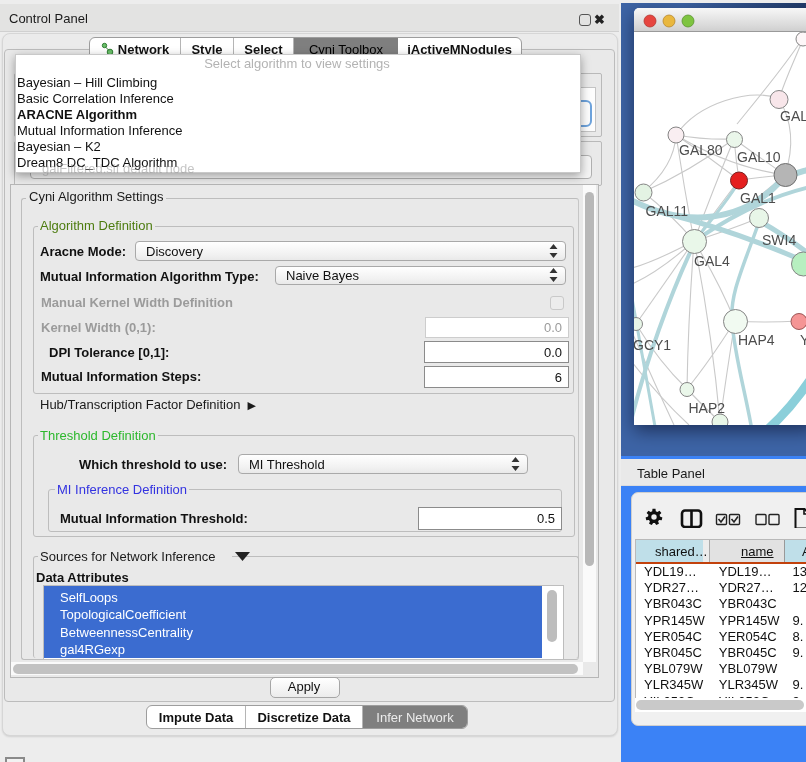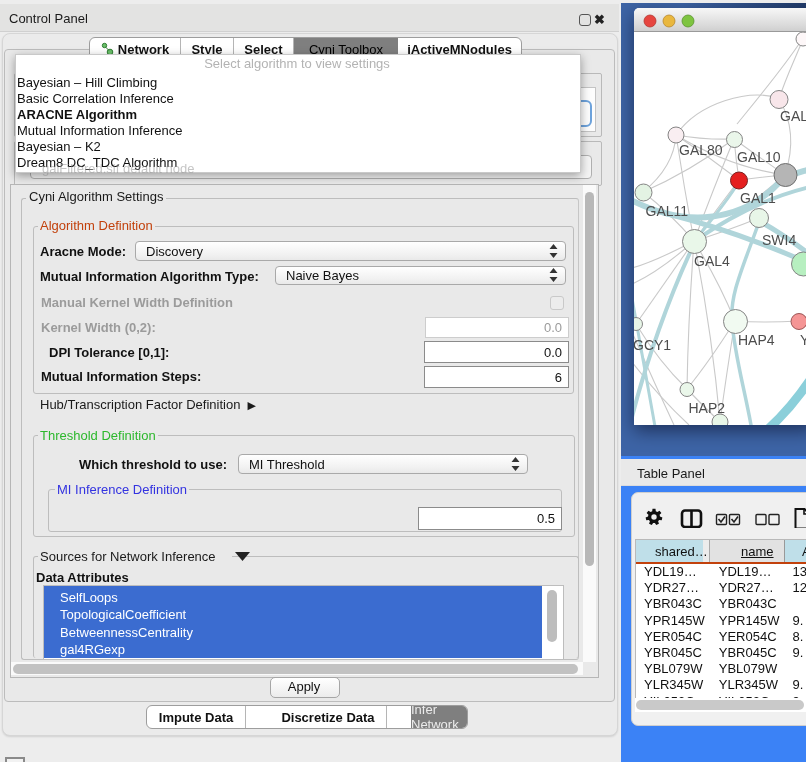--- a/index.html
+++ b/index.html
@@ -33,41 +33,41 @@
   <div class="abs" style="left:583px;top:185px;width:13px;height:477px;background:#fafafa;"></div>
   <div class="abs" style="left:585px;top:192px;width:9px;height:374px;background:#b8b8b8;border-radius:5px;"></div>
 
   <div class="abs" style="left:11px;top:662px;width:572px;height:13px;background:#fafafa;"></div>
   <div class="abs" style="left:13px;top:664px;width:565px;height:10px;background:#c2c2c2;border-radius:5px;"></div>
 
   <div class="abs" style="left:21px;top:198px;width:556px;height:460px;border:1px solid #bdbdbd;border-right-color:#c6c6c6;border-radius:3px;"></div>
   <div class="abs" style="left:26px;top:189px;background:#e9e9e9;padding:0 3px;font-size:13px;color:#1a1a1a;">Cyni Algorithm Settings</div>
 
   <div class="abs" style="left:33px;top:226px;width:539px;height:166px;border:1px solid #bdbdbd;border-radius:3px;"></div>
-  <div class="abs" style="left:38px;top:218px;background:#e9e9e9;padding:0 2px;font-size:13px;color:#c2410c;">Algorithm Definition</div>
+  <div class="abs" style="left:38px;top:218px;background:#e9e9e9;padding:0 2px;font-size:13px;color:#4d7c0f;">Algorithm Definition</div>
 
   <div class="abs" style="left:40px;top:244px;font-size:13px;font-weight:bold;color:#111;">Aracne Mode:</div>
 
   <div class="abs combo" style="left:135px;top:241px;width:431px;height:20px;"></div>
   <div class="abs" style="left:146px;top:244px;font-size:13px;color:#111;">Discovery</div>
   <svg class="abs" style="left:549px;top:244px;" width="9" height="14">
       <path d="M4.5,0 L8.5,5 L0.5,5 Z M4.5,14 L8.5,9 L0.5,9 Z" fill="#333"></path>
     </svg>
 
   <div class="abs" style="left:40px;top:269px;font-size:13px;font-weight:bold;color:#111;">Mutual Information Algorithm Type:</div>
   <div class="abs combo" style="left:275px;top:266px;width:291px;height:19px;"></div>
   <div class="abs" style="left:286px;top:268px;font-size:13px;color:#111;">Naive Bayes</div>
   <svg class="abs" style="left:549px;top:268px;" width="9" height="14">
       <path d="M4.5,0 L8.5,5 L0.5,5 Z M4.5,14 L8.5,9 L0.5,9 Z" fill="#333"></path>
     </svg>
 
   <div class="abs" style="left:41px;top:295px;font-size:13px;font-weight:bold;color:#9b9b9b;">Manual Kernel Width Definition</div>
   <div class="abs" style="left:550px;top:296px;width:12px;height:12px;background:#ececec;border:1px solid #c9c9c9;border-radius:3px;"></div>
 
-  <div class="abs" style="left:41px;top:320px;font-size:13px;font-weight:bold;color:#9b9b9b;">Kernel Width (0,2):</div>
+  <div class="abs" style="left:41px;top:320px;font-size:13px;font-weight:bold;color:#9b9b9b;">Kernel Width (0,1):</div>
   <div class="abs" style="left:425px;top:317px;width:142px;height:19px;background:#fff;border:1px solid #cdcdcd;"></div>
   <div class="abs" style="left:425px;top:320px;width:137px;font-size:13px;color:#9b9b9b;text-align:right;">0.0</div>
 
   <div class="abs" style="left:41px;top:345px;font-size:13px;font-weight:bold;color:#111;margin-left:8px;">DPI Tolerance [0,1]:</div>
   <div class="abs" style="left:424px;top:341px;width:143px;height:20px;background:#fff;border:1px solid #8b8b8b;"></div>
   <div class="abs" style="left:424px;top:345px;width:138px;font-size:13px;color:#111;text-align:right;">0.0</div>
 
   <div class="abs" style="left:41px;top:369px;font-size:13px;font-weight:bold;color:#111;">Mutual Information Steps:</div>
   <div class="abs" style="left:424px;top:366px;width:143px;height:20px;background:#fff;border:1px solid #8b8b8b;"></div>
   <div class="abs" style="left:424px;top:370px;width:138px;font-size:13px;color:#111;text-align:right;">6</div>
@@ -80,38 +80,39 @@
   <div class="abs" style="left:79px;top:457px;font-size:13px;font-weight:bold;color:#111;">Which threshold to use:</div>
   <div class="abs combo" style="left:238px;top:454px;width:290px;height:20px;"></div>
   <div class="abs" style="left:249px;top:457px;font-size:13px;color:#111;">MI Threshold</div>
   <svg class="abs" style="left:511px;top:457px;" width="9" height="14">
       <path d="M4.5,0 L8.5,5 L0.5,5 Z M4.5,14 L8.5,9 L0.5,9 Z" fill="#333"></path>
     </svg>
 
   <div class="abs" style="left:48px;top:489px;width:512px;height:41px;border:1px solid #bdbdbd;border-radius:3px;"></div>
   <div class="abs" style="left:55px;top:482px;background:#e9e9e9;padding:0 2px;font-size:13px;color:#3333e0;">MI Inference Definition</div>
 
+  <div class="abs" style="left:60px;top:511px;font-size:13px;font-weight:bold;color:#111;">Mutual Information Threshold:</div>
   <div class="abs" style="left:418px;top:507px;width:142px;height:21px;background:#fff;border:1px solid #8b8b8b;"></div>
   <div class="abs" style="left:418px;top:511px;width:137px;font-size:13px;color:#111;text-align:right;">0.5</div>
 
   <div class="abs" style="left:33px;top:556px;width:544px;height:101px;border:1px solid #bdbdbd;border-radius:3px;border-bottom:none;"></div>
   <div class="abs" style="left:38px;top:549px;background:#e9e9e9;padding:0 2px;font-size:13px;color:#1a1a1a;">Sources for Network Inference&nbsp;&nbsp;&nbsp;&nbsp;</div>
   <svg class="abs" style="left:235px;top:552px;" width="15" height="9">
       <polygon points="0,0 15,0 7.5,9" fill="#222"></polygon>
     </svg>
   <div class="abs" style="left:36px;top:570px;font-size:13px;font-weight:bold;color:#111;">Data Attributes</div>
 
   <div class="abs" style="left:43px;top:585px;width:519px;height:73px;background:#fff;border:1px solid #bdbdbd;border-bottom:none;"></div>
   <div class="abs" style="left:44px;top:586px;width:498px;height:72px;background:#3b6cd0;color:#fff;font-size:13px;line-height:17.4px;padding-left:16px;padding-top:3px;box-sizing:border-box;">SelfLoops<br>TopologicalCoefficient<br>BetweennessCentrality<br>gal4RGexp</div>
   <div class="abs" style="left:547px;top:590px;width:10px;height:52px;background:#bdbdbd;border-radius:5px;"></div>
 
   <div class="abs" style="left:270px;top:677px;width:68px;height:19px;background:linear-gradient(#ffffff,#ececec);border:1px solid #a6a6a6;border-radius:5px;"></div>
   <div class="abs" style="left:270px;top:679px;width:68px;text-align:center;font-size:13px;color:#111;">Apply</div>
 
-  <div class="abs" style="left:146px;top:705px;width:320px;height:22px;background:#fff;border:1px solid #9d9d9d;border-radius:6px;overflow:hidden;display:flex;gap:24px;">
+  <div class="abs" style="left:146px;top:705px;width:320px;height:22px;background:#fff;border:1px solid #9d9d9d;border-radius:6px;overflow:hidden;display:flex;">
     <div style="width:98px;border-right:1px solid #b5b5b5;display:flex;align-items:center;justify-content:center;font-size:13px;font-weight:bold;color:#111;">Impute Data</div>
     <div style="width:116px;border-right:1px solid #b5b5b5;display:flex;align-items:center;justify-content:center;font-size:13px;font-weight:bold;color:#111;">Discretize Data</div>
     <div style="flex:1;background:#7f7f7f;display:flex;align-items:center;justify-content:center;font-size:13px;color:#ececec;">Infer Network</div>
   </div>
 
   <div class="abs" style="left:5px;top:757px;width:16px;height:8px;background:#f2f2f2;border:2px solid #8a8a8a;"></div>
 
   <div class="abs" style="left:89px;top:37px;width:431px;height:22px;background:#fff;border:1px solid #9d9d9d;border-radius:6px;overflow:hidden;display:flex;">
     <div style="width:90px;border-right:1px solid #b5b5b5;display:flex;align-items:center;justify-content:center;font-size:13px;font-weight:bold;color:#111;gap:4px;">
       <svg width="13" height="14" viewBox="0 0 13 14">

